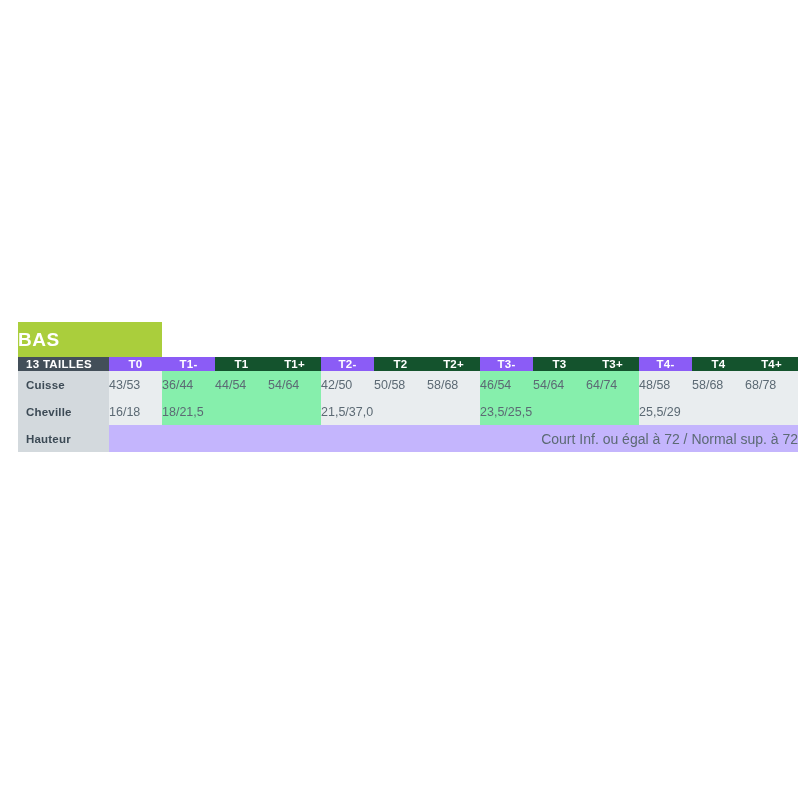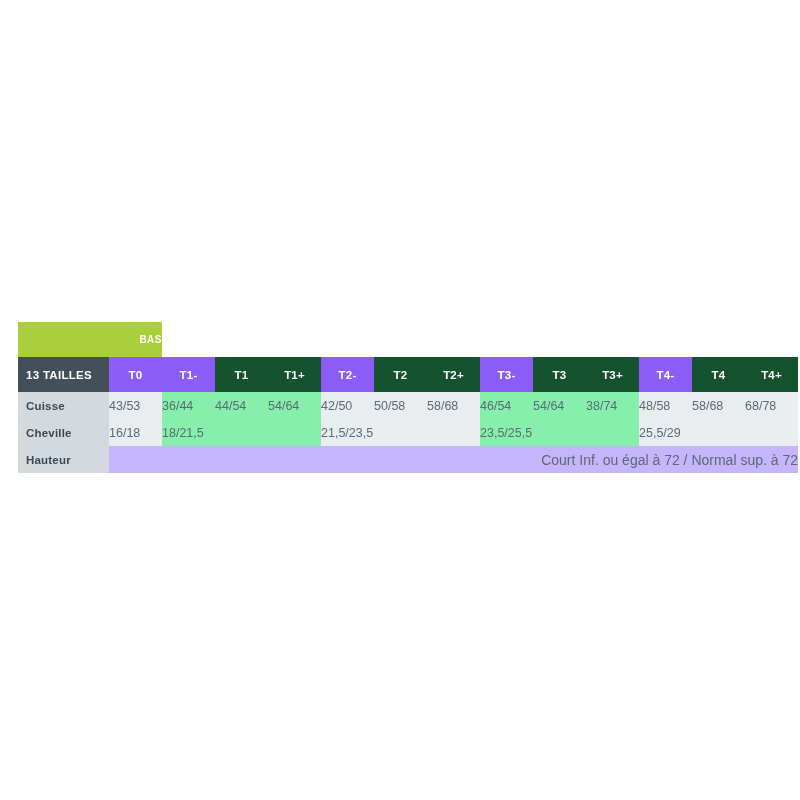--- a/index.html
+++ b/index.html
@@ -33,35 +33,35 @@
     padding: 0;
     margin: 0;
     border: 0;
   }
 
   
   .title-cell {
     background: #aace3c;
     height: 35px;
     color: #ffffff;
-    font-size: 10px;
+    font-size: 19px;
     font-weight: bold;
-    text-align: right;
+    text-align: left;
     letter-spacing: 0.5px;
     vertical-align: middle;
   }
 
   .title-blank {
     background: #ffffff;
     height: 35px;
   }
 
   
   .hdr {
-    height: 35px;
+    height: 14px;
     color: #ffffff;
     font-size: 11.5px;
     font-weight: bold;
     text-align: center;
     vertical-align: middle;
     letter-spacing: 0.2px;
   }
   .hdr-dark   { background: #14532d; }
   .hdr-light  { background: #8b5cf6; }
   .hdr-label  {
@@ -158,31 +158,31 @@
       <td class="row-label">Cuisse</td>
       <td class="cell grp-a">43/53</td>
       <td class="cell grp-b sep-left">36/44</td>
       <td class="cell grp-b">44/54</td>
       <td class="cell grp-b">54/64</td>
       <td class="cell grp-a sep-left">42/50</td>
       <td class="cell grp-a">50/58</td>
       <td class="cell grp-a">58/68</td>
       <td class="cell grp-b sep-left">46/54</td>
       <td class="cell grp-b">54/64</td>
-      <td class="cell grp-b">38/74</td>
+      <td class="cell grp-b">64/74</td>
       <td class="cell grp-a sep-left">48/58</td>
       <td class="cell grp-a">58/68</td>
       <td class="cell grp-a">68/78</td>
     </tr>
 
     <tr>
       <td class="row-label">Cheville</td>
       <td class="cell grp-a" colspan="1">16/18</td>
       <td class="cell grp-b sep-left" colspan="3">18/21,5</td>
-      <td class="cell grp-a sep-left" colspan="3">21,5/23,5</td>
+      <td class="cell grp-a sep-left" colspan="3">21,5/37,0</td>
       <td class="cell grp-b sep-left" colspan="3">23,5/25,5</td>
       <td class="cell grp-a sep-left" colspan="3">25,5/29</td>
     </tr>
 
     <tr>
       <td class="row-label last">Hauteur</td>
       <td class="wide-note" colspan="13">Court Inf. ou égal à 72 / Normal sup. à 72</td>
     </tr>
 
   </tbody>

